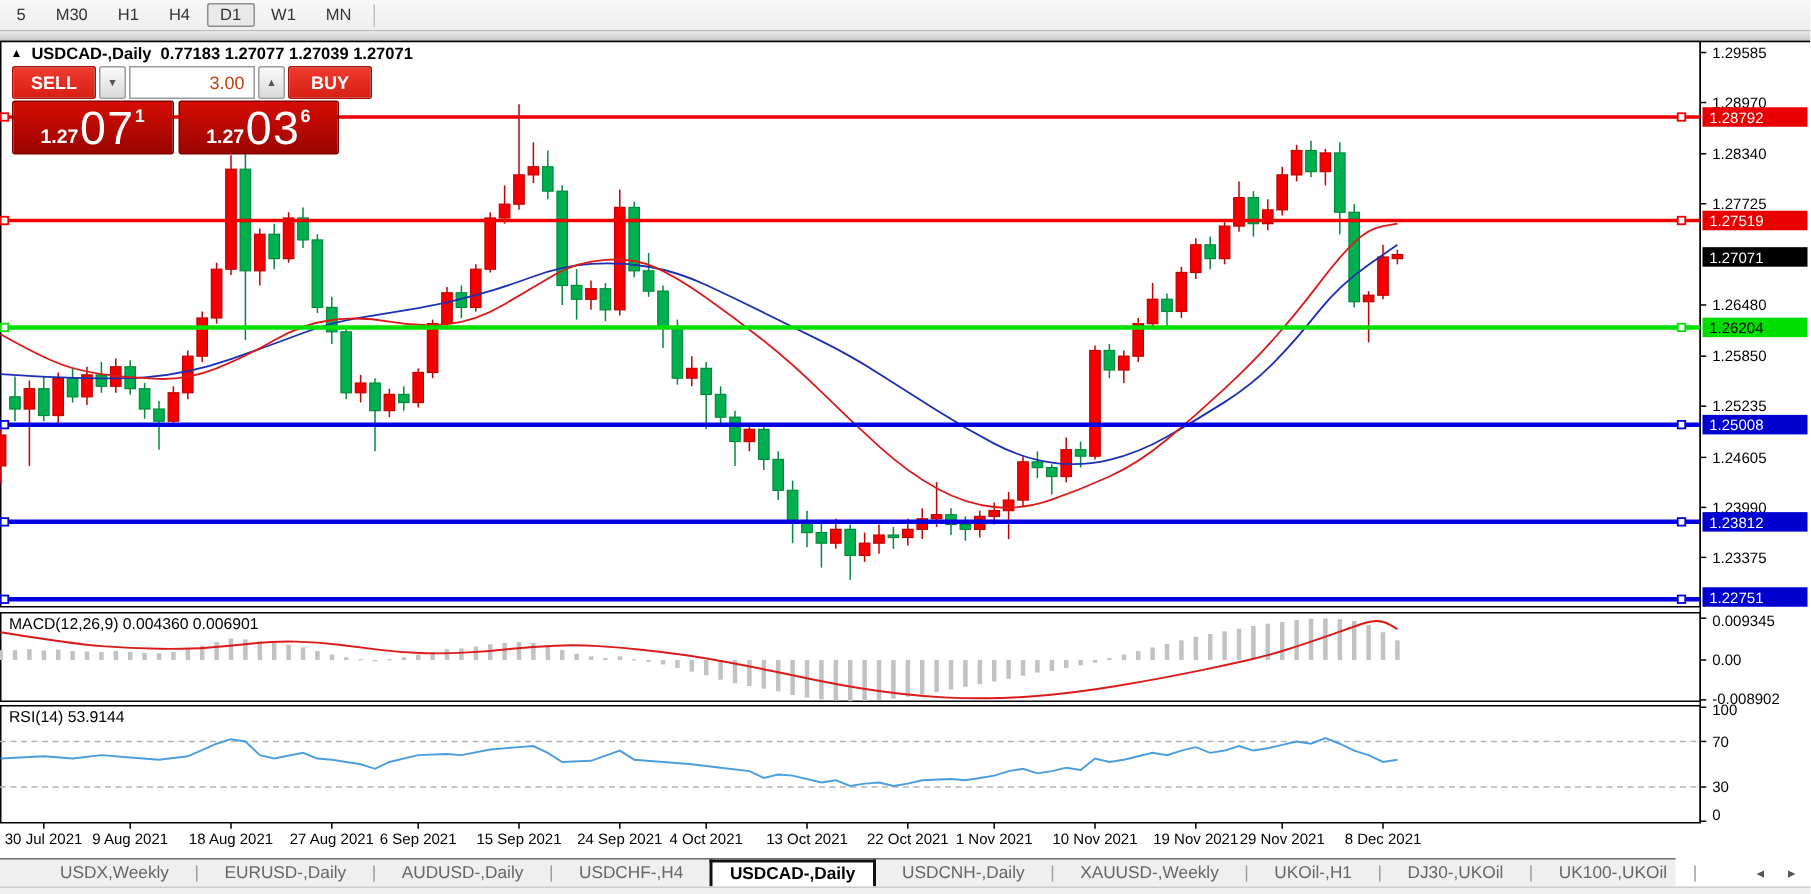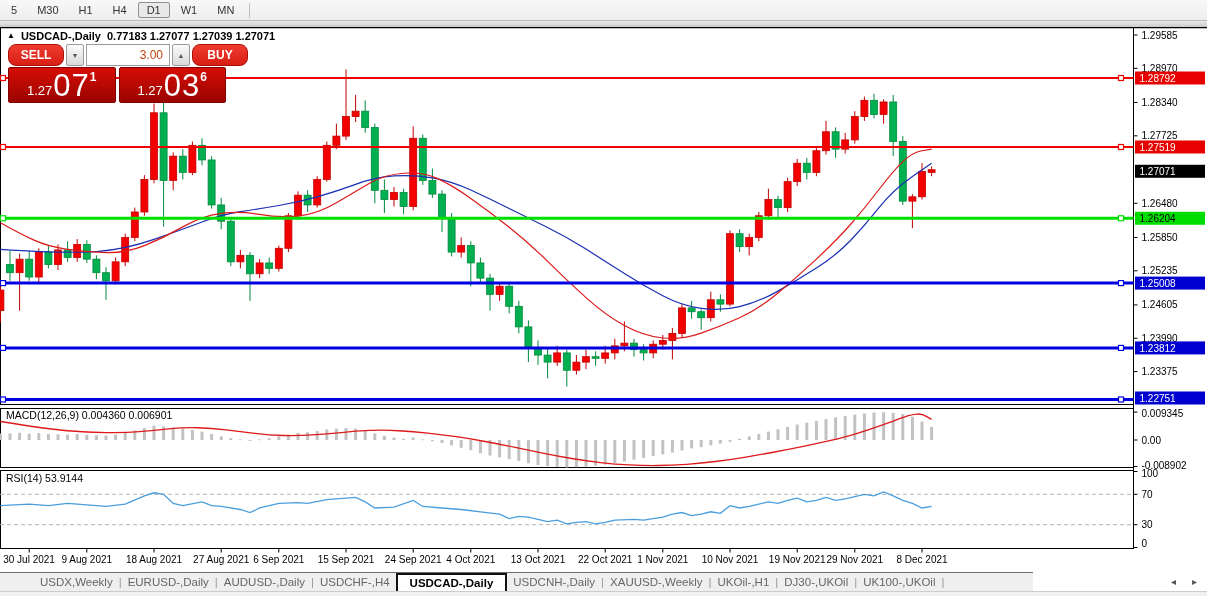--- a/index.html
+++ b/index.html
@@ -19,36 +19,36 @@
   
   #chart-svg{position:absolute;left:0;top:0;}
 
   
   #chart-title{position:absolute;left:7px;top:30px;font-size:11px;font-weight:700;color:#000;display:flex;gap:6px;align-items:center;}
   #chart-title .tri{font-size:8px;position:relative;top:-1px;}
 
   
   #trade{position:absolute;left:8px;top:44px;width:218px;}
   #trade .row1{display:flex;height:22px;gap:2px;}
-  .trade-btn{flex:0 0 54px;background:linear-gradient(#ef3b30,#d81f14);border:1px solid #a81108;border-radius:8px;
+  .trade-btn{flex:0 0 54px;background:linear-gradient(#ef3b30,#d81f14);border:1px solid #a81108;border-radius:2px;
     color:#fff;font-size:12px;font-weight:700;display:flex;align-items:center;justify-content:center;cursor:pointer;}
   .spin-btn{flex:0 0 16px;background:linear-gradient(#fbfbfb,#d9d9d9);border:1px solid #9a9a9a;border-radius:2px;
     color:#555;font-size:7px;display:flex;align-items:center;justify-content:center;cursor:pointer;}
   #vol-input{flex:1 1 auto;width:70px;border:1px solid #9a9a9a;font-size:12px;text-align:right;padding:0 6px;
     font-family:"Liberation Sans",sans-serif;color:#c2410c;background:#fff;}
   #trade .row2{display:flex;gap:3px;margin-top:1px;height:36px;}
   .px-panel{flex:1 1 50%;background:linear-gradient(#d50d04,#9a0400);border:1px solid #7e0200;border-radius:2px;
     color:#fff;display:flex;align-items:flex-end;justify-content:center;padding-bottom:1px;cursor:pointer;}
-  .px-small{font-size:13px;font-weight:400;line-height:20px;margin-right:1px;}
+  .px-small{font-size:13px;font-weight:700;line-height:20px;margin-right:1px;}
   .px-big{font-size:31px;line-height:30px;letter-spacing:1px;margin-top:24px;}
   .px-sup{font-size:12px;font-weight:700;line-height:12px;align-self:flex-start;margin-top:3px;}
 
   
-  #tabbar{position:absolute;left:0;top:572px;width:1033px;height:19px;background:#efefef;border-top:1px solid #6b6b6b;
-    display:flex;align-items:stretch;padding-left:34px;box-sizing:border-box;font-size:11.5px;color:#666;}
+  #tabbar{position:absolute;left:0;top:572px;width:1117px;height:19px;background:#efefef;border-top:1px solid #6b6b6b;
+    display:flex;align-items:stretch;padding-left:34px;box-sizing:border-box;font-size:11.5px;color:#666;gap:11px;}
   .tab{display:flex;align-items:center;padding:0 6px;cursor:pointer;white-space:nowrap;}
   .tab.active{background:#fff;border:2px solid #111;border-bottom:none;font-weight:700;color:#000;padding:0 12px;}
   .tab-sep{display:flex;align-items:center;color:#999;}
   #tab-nav{position:absolute;right:10px;top:572px;height:19px;display:flex;gap:16px;align-items:center;color:#555;font-size:10px;}
   #bottom-strip{position:absolute;left:0;top:591px;width:1207px;height:5px;background:#f0f0f0;border-top:1px solid #cccccc;}
 </style>
 </head>
 <body>
 <div id="stage">
 

